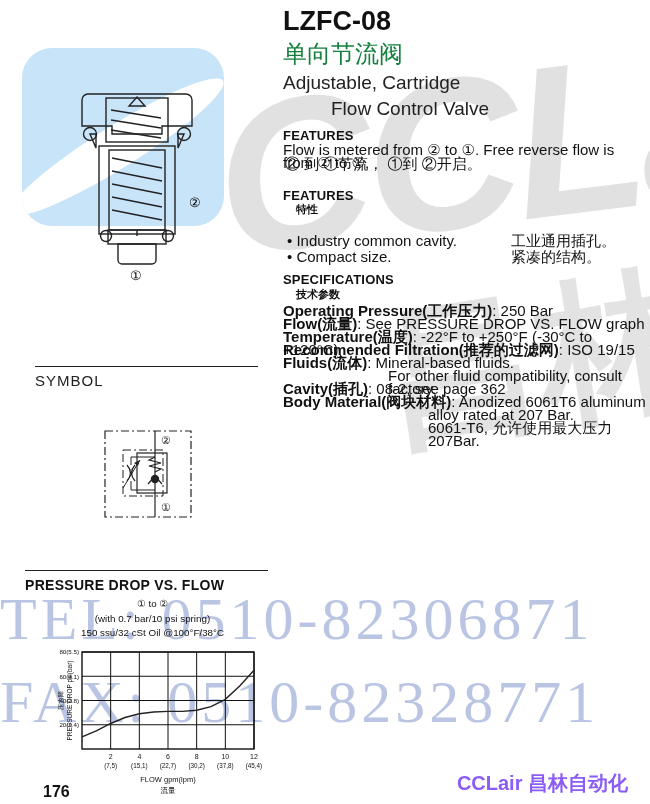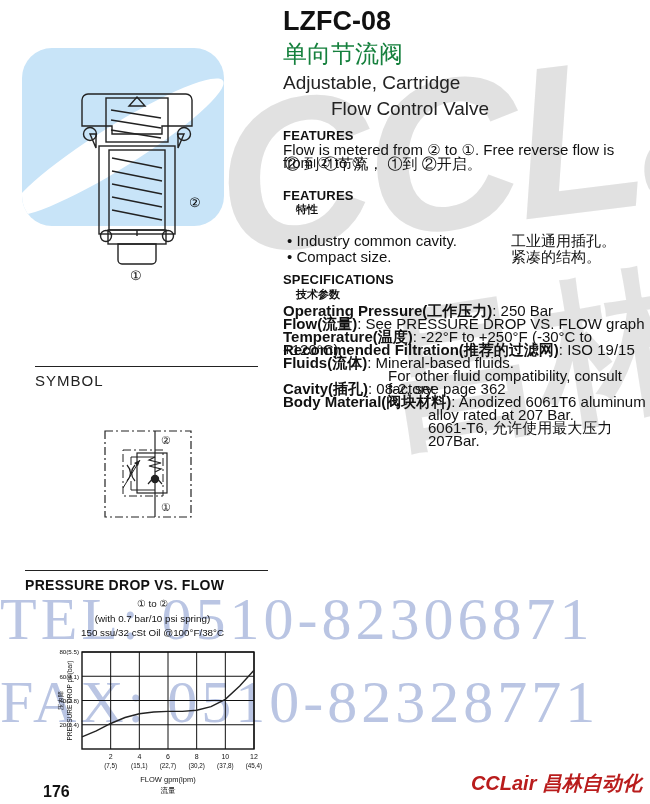--- a/index.html
+++ b/index.html
@@ -32,21 +32,21 @@
   .feat-en{flex:1;}
   .feat-en::before{content:"• ";}
   .feat-cn{width:128px;text-align:left;}
   .spec-row b{font-weight:bold;}
   .overline{border-top:1.6px solid #222;}
   .sym-h{font-size:15px;letter-spacing:1px;color:#222;padding-top:5px;}
   .pdf-h{font-size:14px;font-weight:bold;letter-spacing:.3px;padding-top:6px;}
   .chart-sub{left:35px;top:597px;width:235px;text-align:center;font-size:9.8px;line-height:14.5px;}
   #chart text{font-family:"Liberation Sans",sans-serif;fill:#111;}
   .pageno{left:43px;top:783px;font-size:16px;font-weight:bold;}
-  .footer-brand{right:8px;top:770px;font-size:20px;font-weight:bold;color:#b91c1c;font-style:italic;}
+  .footer-brand{right:22px;top:770px;font-size:20px;font-weight:bold;color:#8b5cf6;}
   svg{display:block;}
 </style>
 </head>
 <body>
 
 <div class="page">
 
   <div class="wm logo-blob">
     <div class="swoosh"></div>
   </div>

